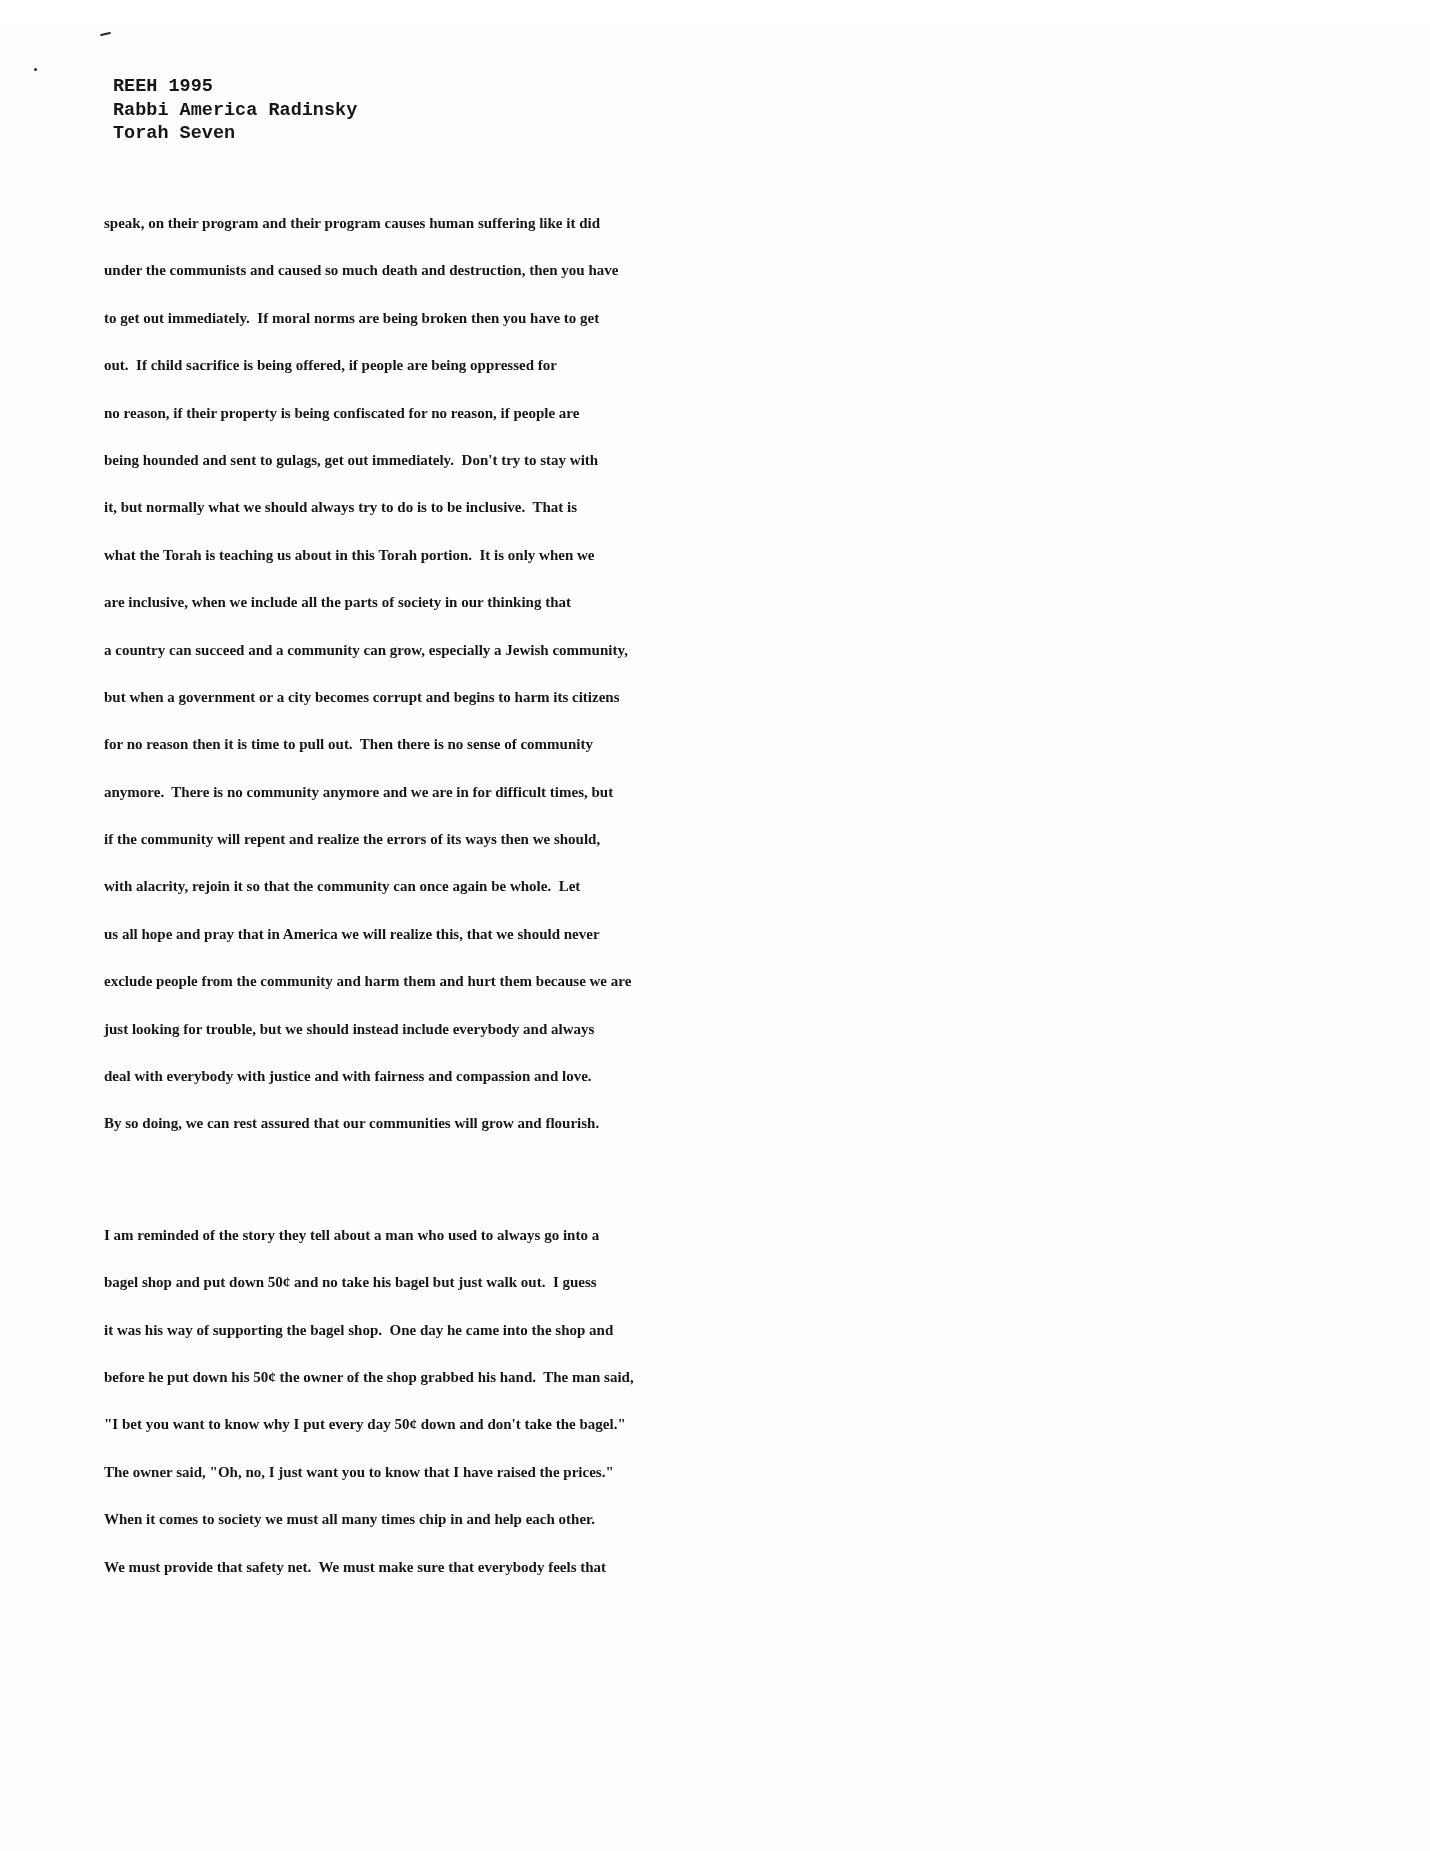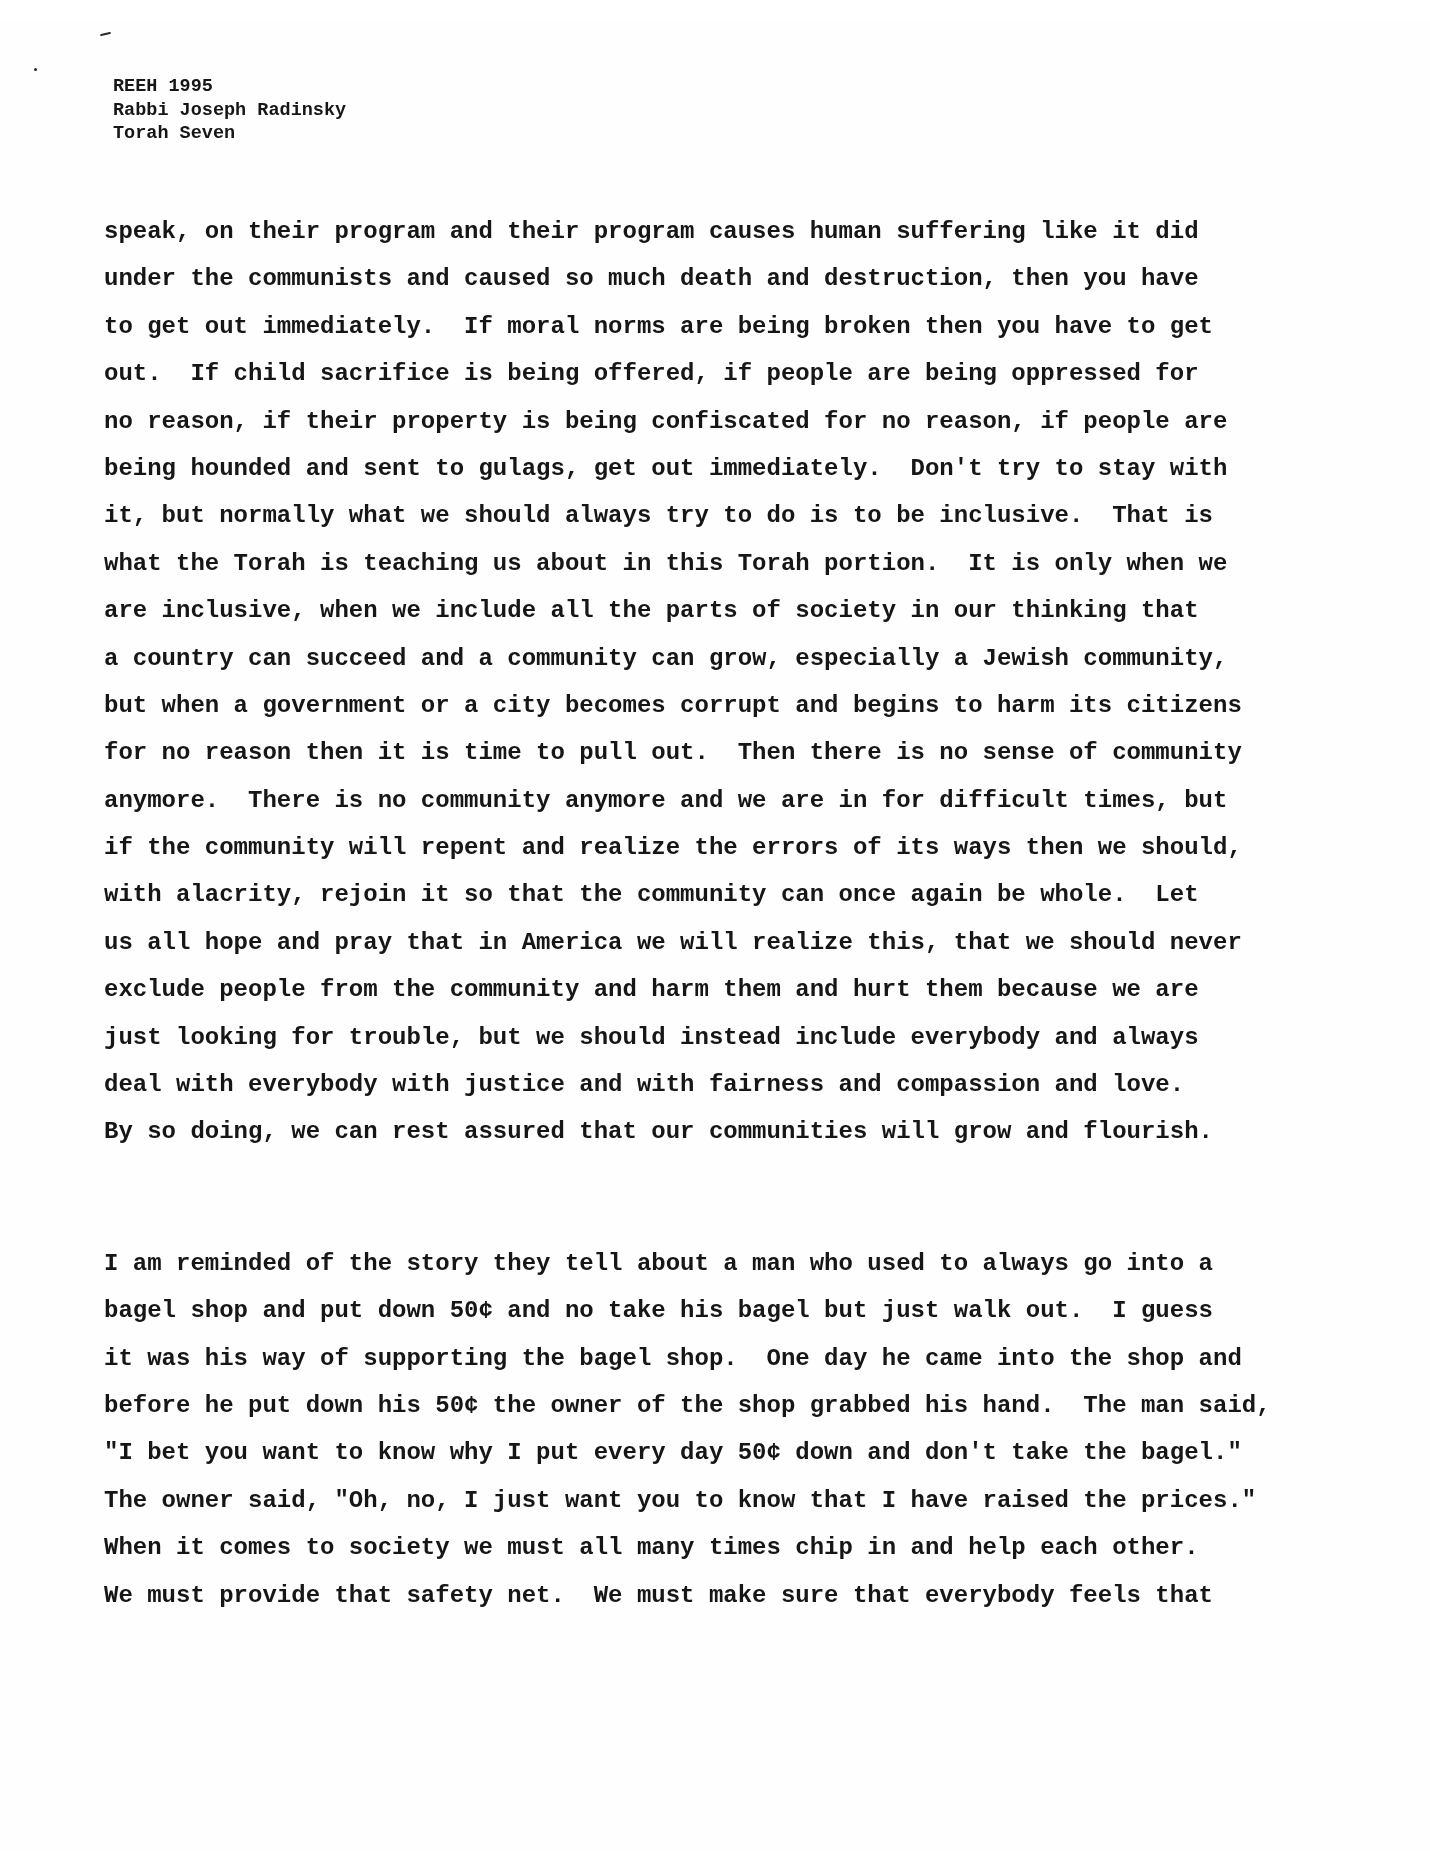--- a/index.html
+++ b/index.html
@@ -25,24 +25,25 @@
     font-size: 18.5px;
     white-space: pre;
   }
   .doc-header .hline {
     height: 23.7px;
     line-height: 23.7px;
   }
   .doc-body {
     position: absolute;
     left: 104px;
-    top: 146px;
+    top: 157px;
     width: 940px;
-    font-size: 24px;
+    font-size: 15px;
     white-space: pre;
+    font-family: Liberation Serif, serif;
   }
   .para .line {
     height: 47.4px;
     line-height: 24px;
   }
   .para2 {
     margin-top: 30px;
   }
   .artifact {
     position: absolute;
@@ -64,19 +65,19 @@
     border-radius: 50%;
   }
 </style>
 </head>
 <body>
 
 <div class="page">
   <div class="artifact dash"></div>
   <div class="artifact dot"></div>
 
-  <header class="doc-header"><div class="hline">REEH 1995</div><div class="hline">Rabbi Joseph Radinsky</div><div class="hline">Torah Seven</div></header>
+  <header class="doc-header"><div class="hline">REEH 1995</div><div class="hline">Rabbi America Radinsky</div><div class="hline">Torah Seven</div></header>
 
   <main class="doc-body">
     <div class="para"><div class="line">speak, on their program and their program causes human suffering like it did</div><div class="line">under the communists and caused so much death and destruction, then you have</div><div class="line">to get out immediately.  If moral norms are being broken then you have to get</div><div class="line">out.  If child sacrifice is being offered, if people are being oppressed for</div><div class="line">no reason, if their property is being confiscated for no reason, if people are</div><div class="line">being hounded and sent to gulags, get out immediately.  Don't try to stay with</div><div class="line">it, but normally what we should always try to do is to be inclusive.  That is</div><div class="line">what the Torah is teaching us about in this Torah portion.  It is only when we</div><div class="line">are inclusive, when we include all the parts of society in our thinking that</div><div class="line">a country can succeed and a community can grow, especially a Jewish community,</div><div class="line">but when a government or a city becomes corrupt and begins to harm its citizens</div><div class="line">for no reason then it is time to pull out.  Then there is no sense of community</div><div class="line">anymore.  There is no community anymore and we are in for difficult times, but</div><div class="line">if the community will repent and realize the errors of its ways then we should,</div><div class="line">with alacrity, rejoin it so that the community can once again be whole.  Let</div><div class="line">us all hope and pray that in America we will realize this, that we should never</div><div class="line">exclude people from the community and harm them and hurt them because we are</div><div class="line">just looking for trouble, but we should instead include everybody and always</div><div class="line">deal with everybody with justice and with fairness and compassion and love.</div><div class="line">By so doing, we can rest assured that our communities will grow and flourish.</div></div>
     <div class="para para2"><div class="line">I am reminded of the story they tell about a man who used to always go into a</div><div class="line">bagel shop and put down 50¢ and no take his bagel but just walk out.  I guess</div><div class="line">it was his way of supporting the bagel shop.  One day he came into the shop and</div><div class="line">before he put down his 50¢ the owner of the shop grabbed his hand.  The man said,</div><div class="line">"I bet you want to know why I put every day 50¢ down and don't take the bagel."</div><div class="line">The owner said, "Oh, no, I just want you to know that I have raised the prices."</div><div class="line">When it comes to society we must all many times chip in and help each other.</div><div class="line">We must provide that safety net.  We must make sure that everybody feels that</div></div>
   </main>
 </div>
 
 </body></html>

